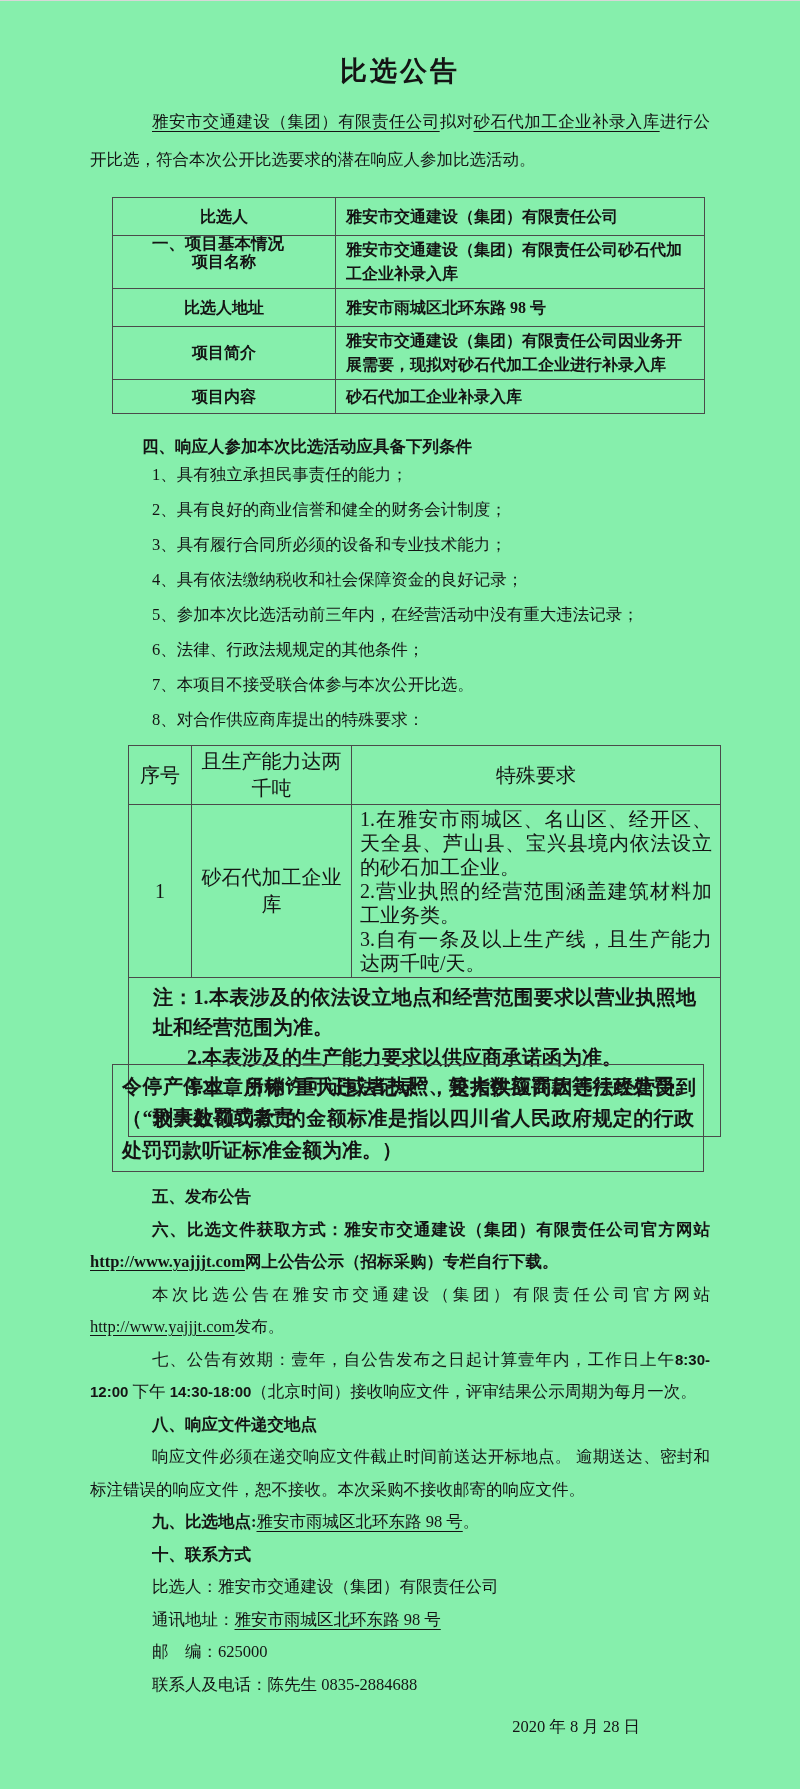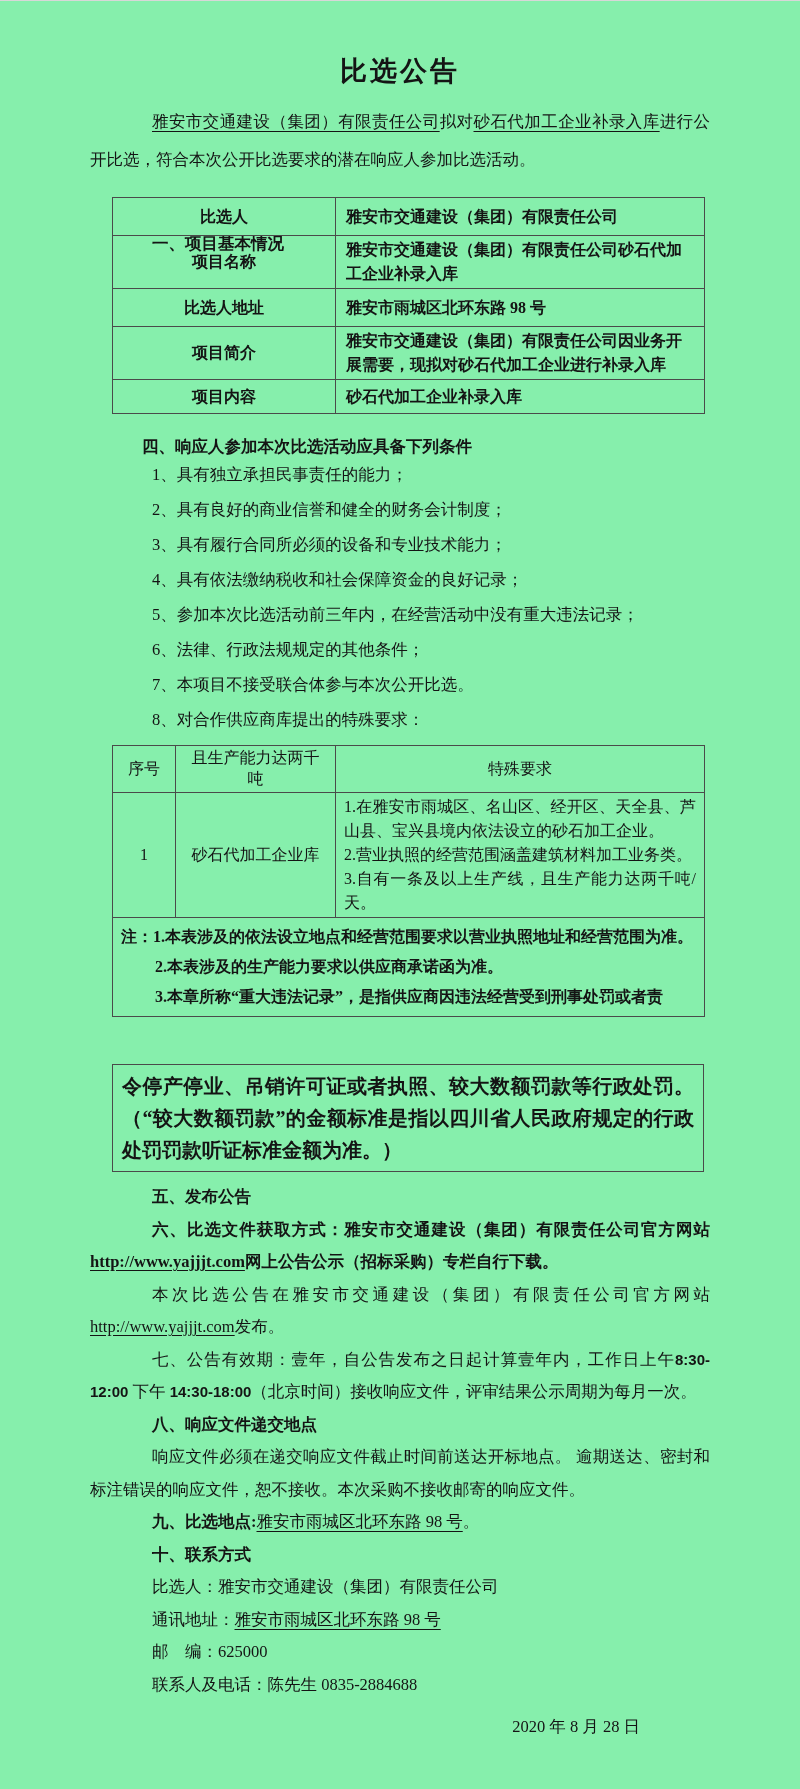--- a/index.html
+++ b/index.html
@@ -41,30 +41,30 @@
   .t1 tr.rs{height:38px;}
   .t1 tr.rd{height:52px;}
   .t1 tr.rl{height:34px;}
 
   
   .list{position:absolute;top:456px;left:90px;width:620px;}
   .list .li{height:35px;line-height:35px;padding-left:62px;font-size:16.5px;white-space:nowrap;overflow:hidden;}
 
   
   .t2{
-    position:absolute;top:744px;left:112px;width:592px;
+    position:absolute;top:744px;left:128px;width:592px;
     border-collapse:collapse;table-layout:fixed;
-    font-size:16px;
+    font-size:20px;
   }
   .t2 td{border:1px solid #4a4a4a;padding:2px 8px;vertical-align:middle;}
   .t2 tr.head td{text-align:center;height:28px;}
   .t2 td.c-no,.t2 td.c-name{text-align:center;}
   .t2 td.c-req{vertical-align:middle;}
   .t2 .req{line-height:24px;text-align:justify;}
-  .t2 tr.noterow td{font-weight:700;line-height:30px;padding:4px 8px;}
+  .t2 tr.noterow td{font-weight:700;line-height:30px;padding:4px 24px;}
   .t2 .note{text-align:justify;}
   .t2 .note-ind{text-indent:34px;}
 
   
   .box2{
     position:absolute;top:1063px;left:112px;width:592px;
     box-sizing:border-box;border:1px solid #4a4a4a;
     font-size:20px;font-weight:700;line-height:32px;
     padding:5px 9px;text-align:justify;
   }

